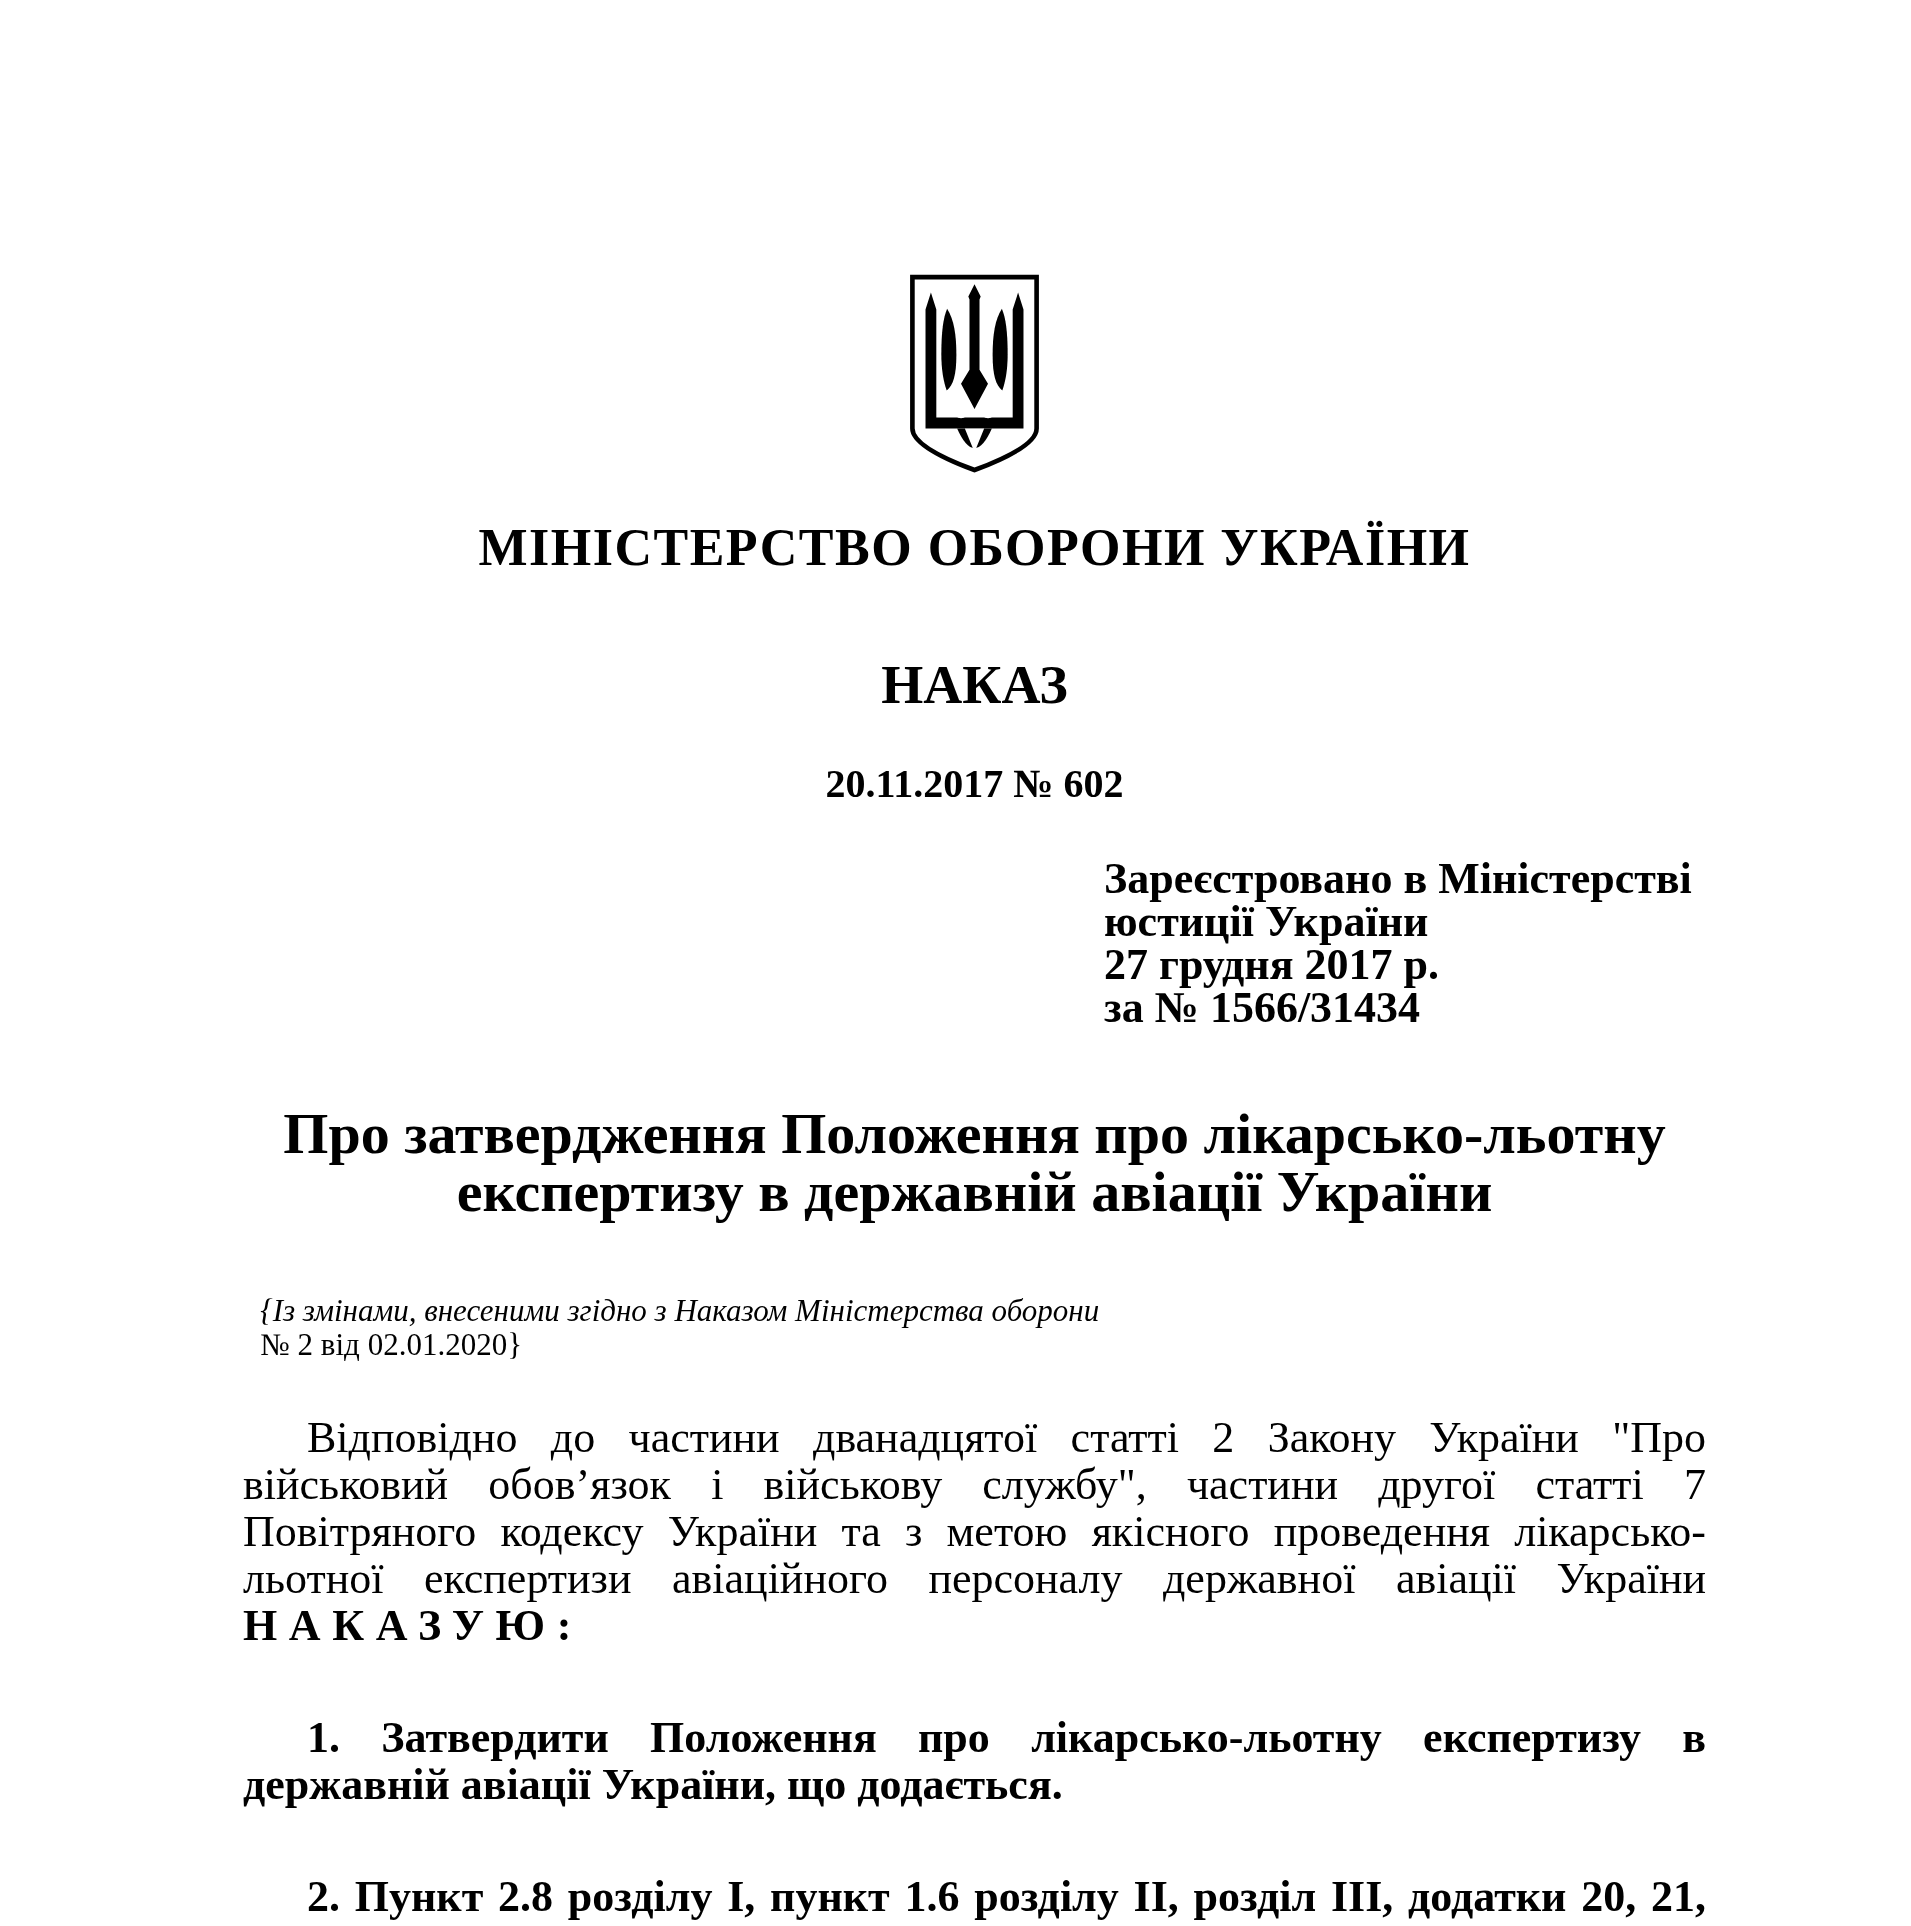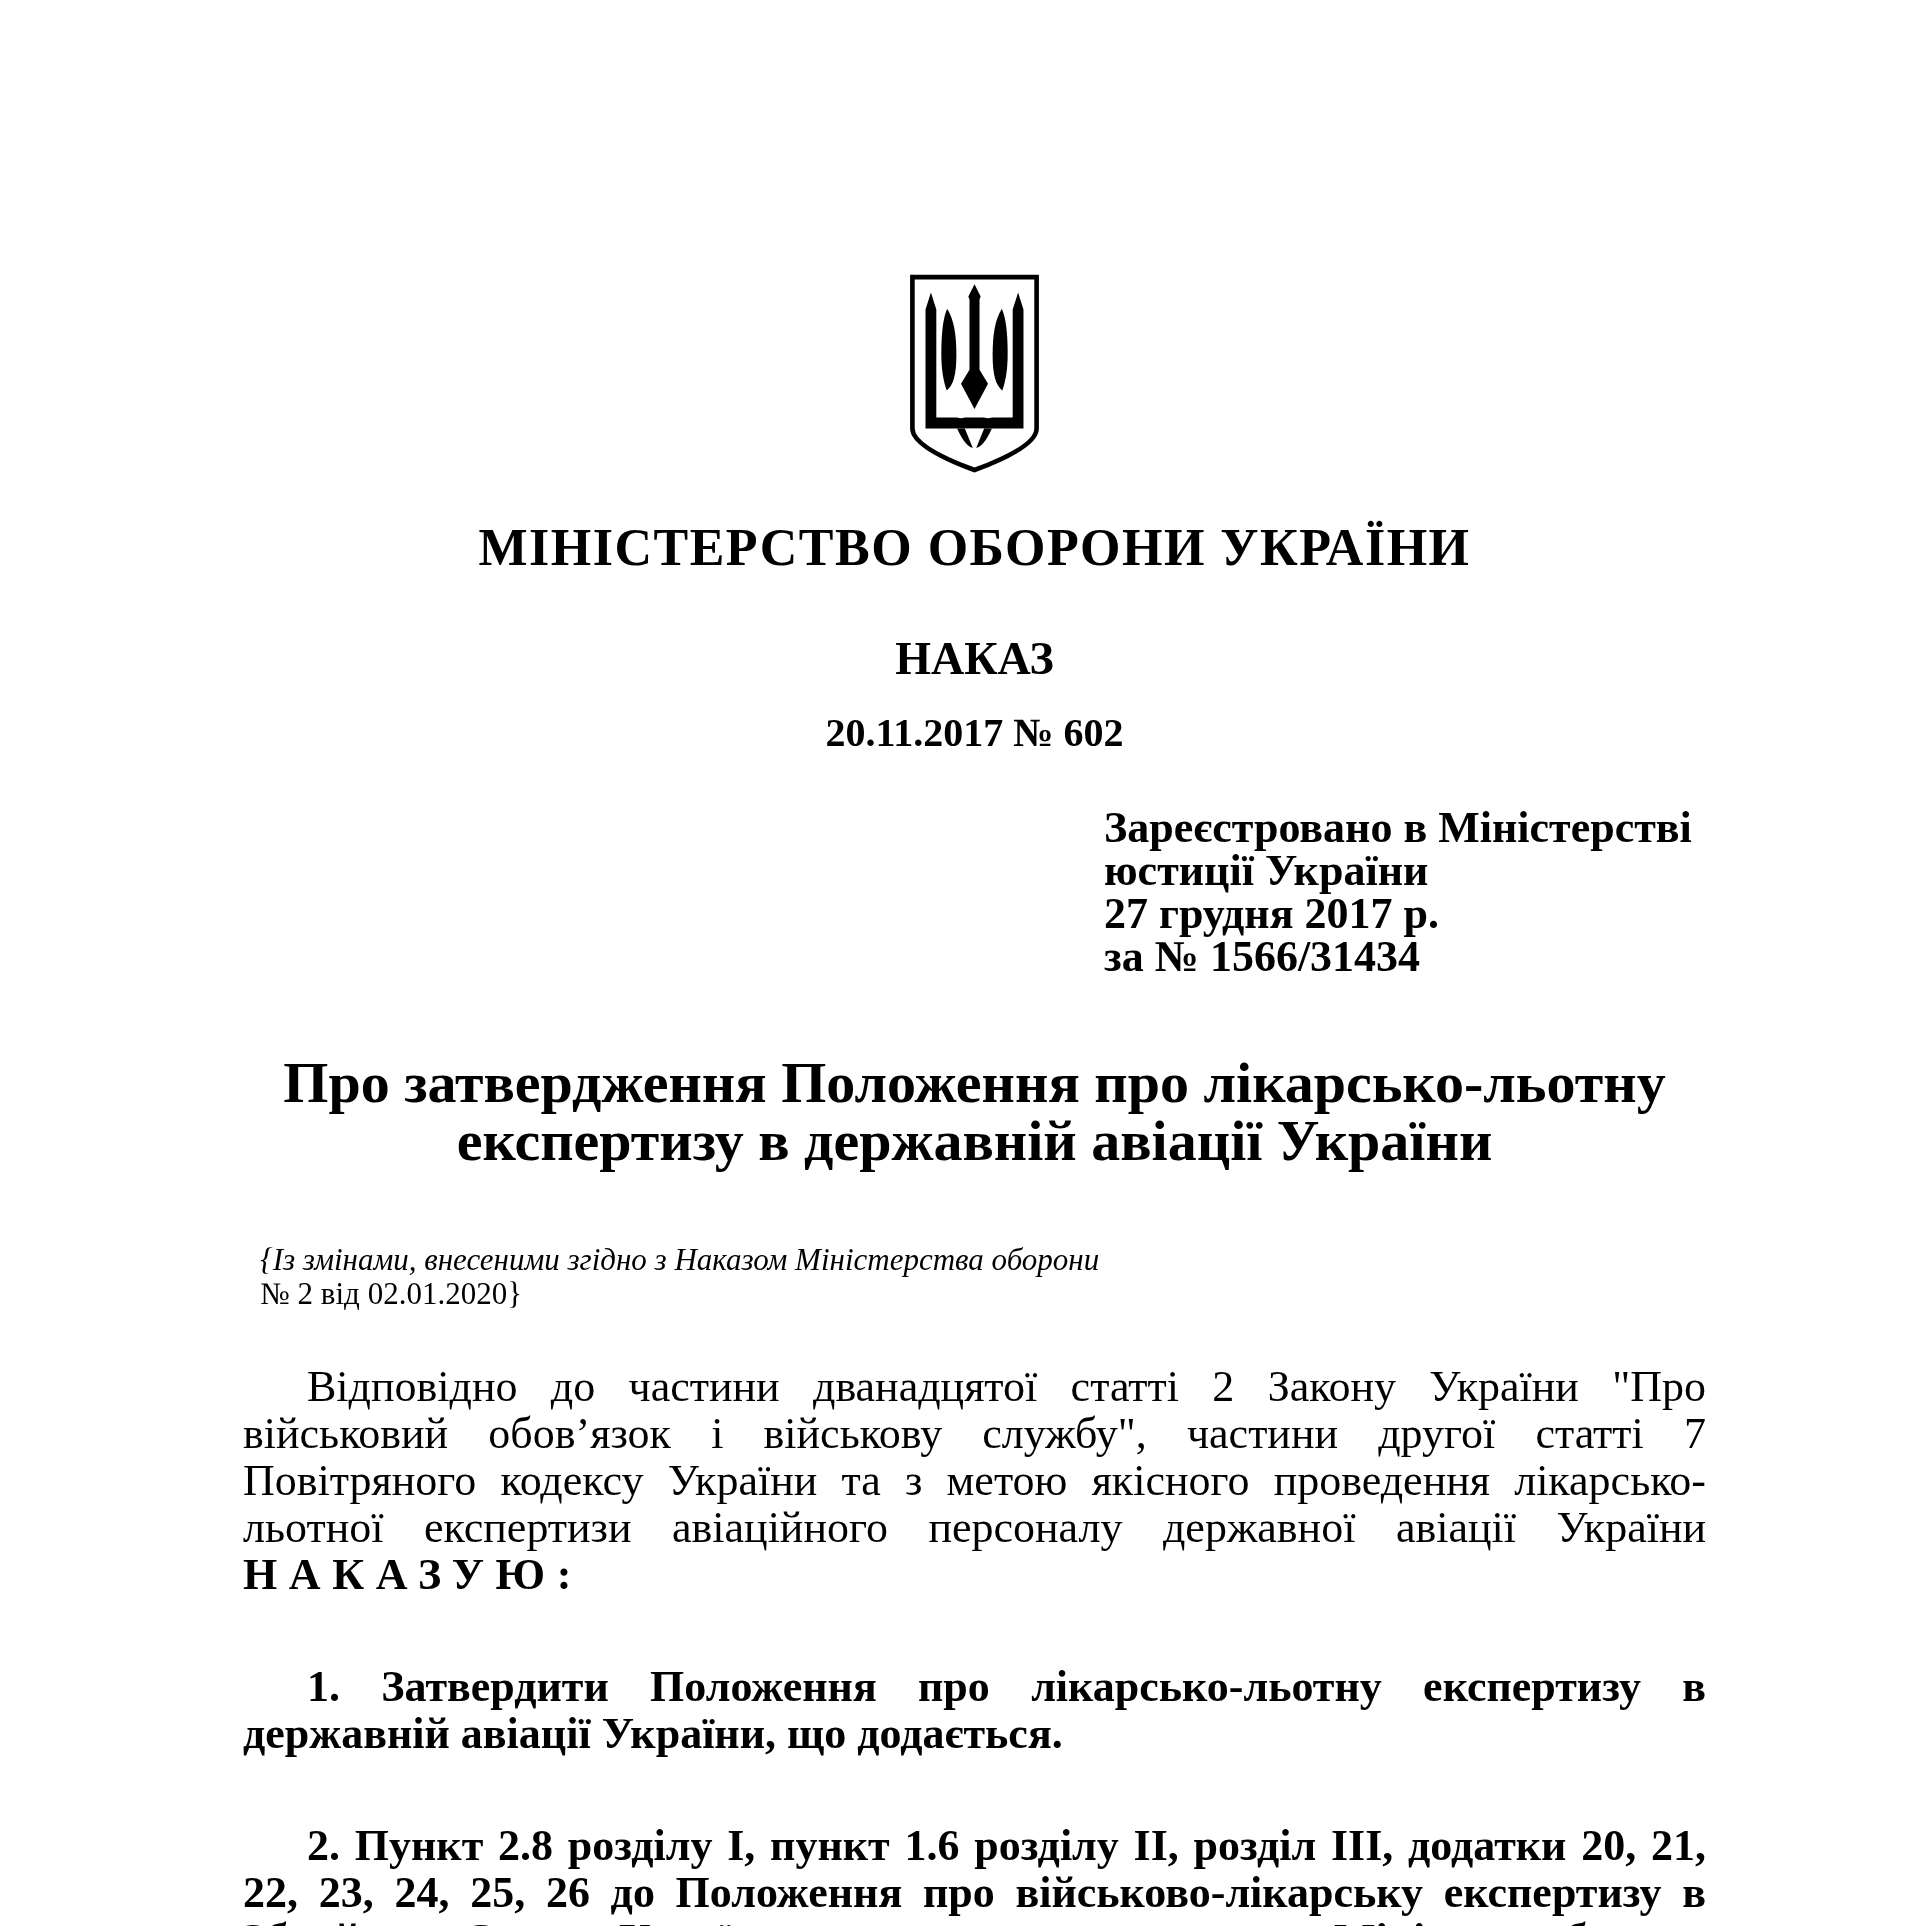--- a/index.html
+++ b/index.html
@@ -24,28 +24,28 @@
 
   .ministry {
     margin-top:44px;
     text-align:center;
     font-size:52px;
     font-weight:bold;
     letter-spacing:1.5px;
     line-height:1.15;
   }
   .doc-type {
-    margin-top:56px;
+    margin-top:78px;
     text-align:center;
-    font-size:46px;
+    font-size:54px;
     font-weight:bold;
     line-height:1.1;
   }
   .date-line {
-    margin-top:26px;
+    margin-top:46px;
     text-align:center;
     font-size:40px;
     font-weight:bold;
     line-height:1.15;
     font-family:Liberation Serif, serif;
   }
   .reg-block {
     margin-top:50px;
     margin-left:861px;
     font-size:44px;

